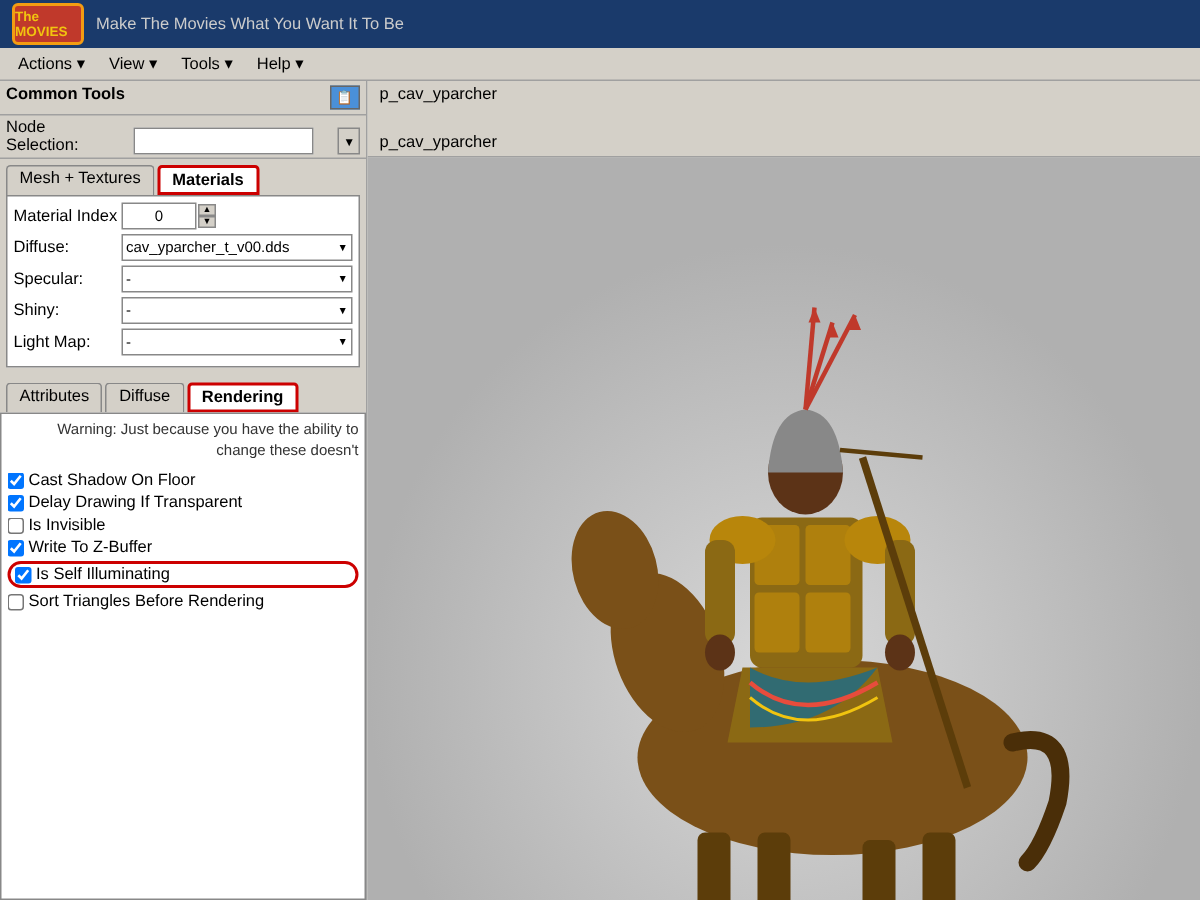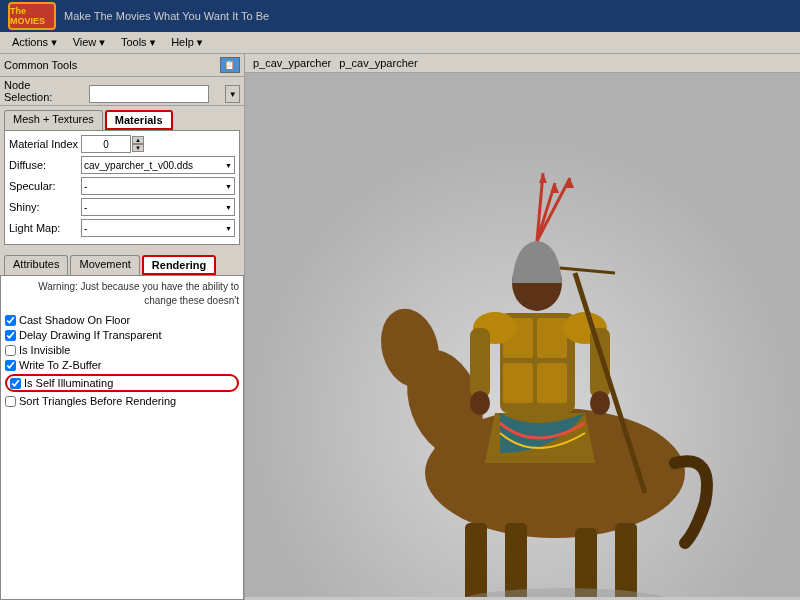--- a/index.html
+++ b/index.html
@@ -28,22 +28,22 @@
     #main-layout { display: flex; height: calc(600px - 54px); }
 
     
     #left-panel {
       width: 245px; background: #d4d0c8; border-right: 1px solid #a0a0a0;
       display: flex; flex-direction: column; flex-shrink: 0;
     }
 
     
     #common-tools-bar {
-      display: flex; align-items: center; justify-content: space-between;
-      padding: 3px 4px; background: #d4d0c8; border-bottom: 1px solid #a0a0a0;
+      display: flex; align-items: flex-start; justify-content: space-between;
+      padding: 3px 4px; background: #d4d0c8; border-bottom: 1px solid #a0a0a0; font-weight: bold;
     }
     #common-tools-icon {
       width: 20px; height: 16px; background: #4a90d9;
       border: 1px solid #666; display: flex; align-items: center; justify-content: center; color: white; font-size: 9px;
     }
 
     
     #node-selection {
       display: flex; align-items: flex-end; padding: 2px 4px; gap: 16px; border-bottom: 1px solid #a0a0a0;
     }
@@ -108,21 +108,21 @@
     .checkbox-label { font-size: 11px; }
     .checkbox-row.highlighted { border: 2px solid #c00; border-radius: 10px; padding: 1px 3px; }
 
     
     #right-panel {
       flex: 1; background: #c8c8c8; position: relative; overflow: hidden;
     }
 
     
     #viewport-header {
-      display: flex; padding: 3px 8px; gap: 8px; background: #d4d0c8; border-bottom: 1px solid #a0a0a0;
+      display: flex; padding: 3px 8px; gap: 20px; background: #d4d0c8; border-bottom: 1px solid #a0a0a0; flex-direction: column;
     }
     .viewport-label { font-size: 11px; color: #000; }
 
     
     #viewport {
       width: 100%; height: calc(100% - 22px); background: #b8b8b8;
       display: flex; align-items: center; justify-content: center; position: relative; overflow: hidden;
     }
 
     
@@ -218,21 +218,21 @@
         </div>
 
       </div>
     </div>
 
     <div id="lower-tabs">
       <div class="lower-tab">
         <span>Attributes</span>
       </div>
       <div class="lower-tab">
-        <span>Movement</span>
+        <span>Diffuse</span>
       </div>
       <div class="lower-tab active">
         <span>Rendering</span>
       </div>
     </div>
 
     <div id="advanced-content">
       <p class="warning-text">Warning: Just because you have the ability to change these doesn't</p>
 
       <div id="checkbox-list">

